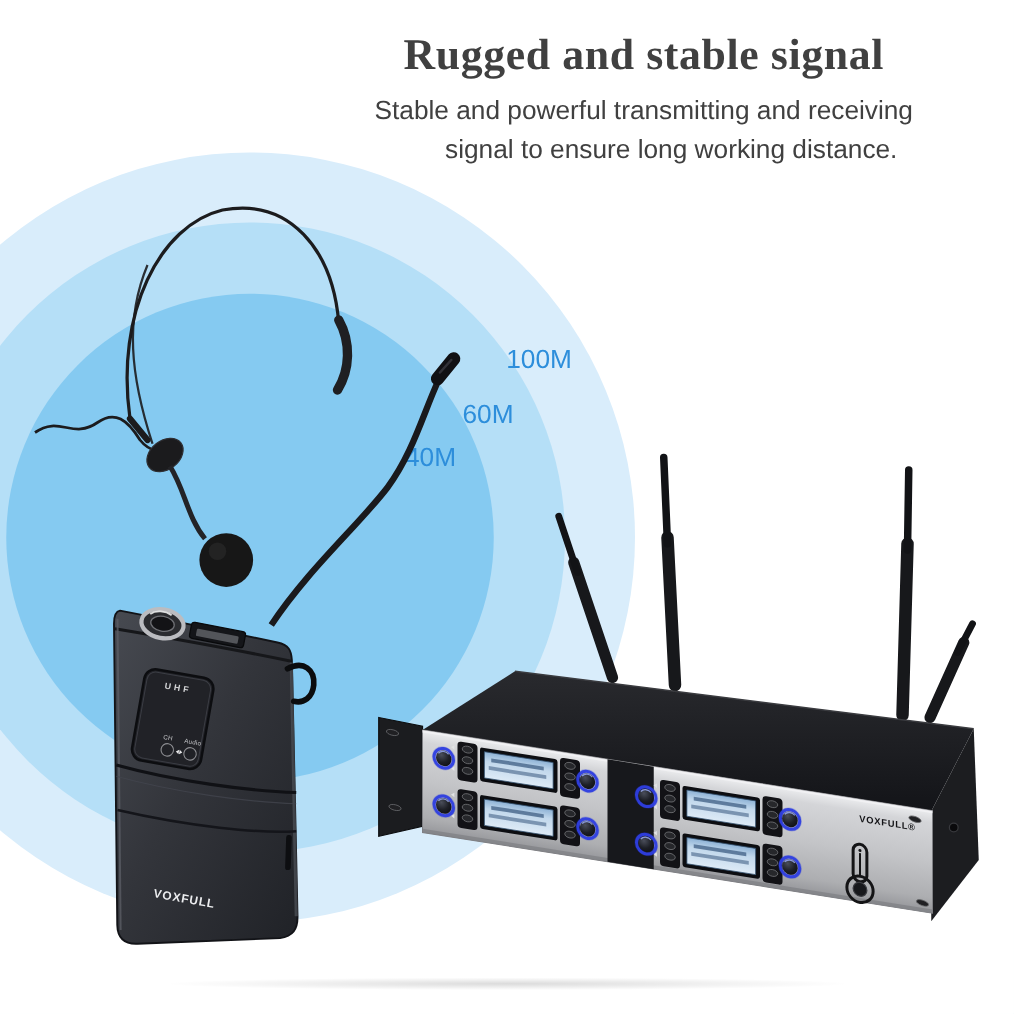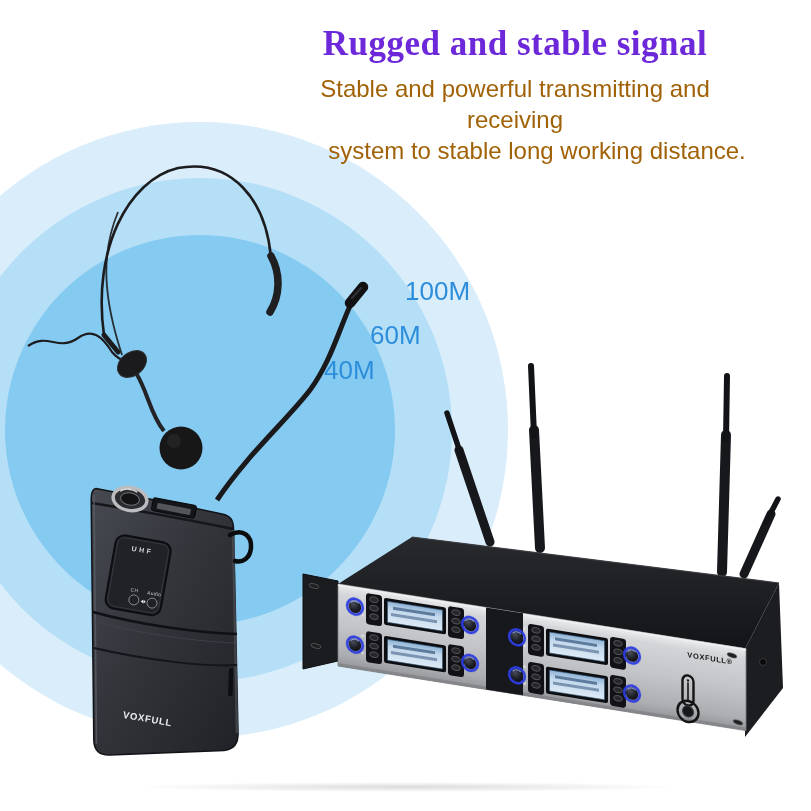--- a/index.html
+++ b/index.html
@@ -6,45 +6,45 @@
   .stage{position:relative;width:811px;height:811px;background:#ffffff;overflow:hidden;
          font-family:"Liberation Sans",sans-serif;}
   
   .ring{position:absolute;border-radius:50%;}
   .ring-outer {left:-108px;top:122px;width:616px;height:616px;background:#D9EDFB;}
   .ring-middle{left:-52px; top:178px;width:504px;height:504px;background:#B5DFF7;}
   .ring-inner {left:5px;   top:235px;width:390px;height:390px;background:#85CAF1;}
   
   .header{position:absolute;left:280px;top:24px;width:470px;text-align:center;}
   .header h1{margin:0 0 9px 0;font-family:"Liberation Serif",serif;font-weight:bold;
-             font-size:35px;letter-spacing:.5px;color:#6d28d9;}
-  .sub{margin:0;font-size:24px;line-height:31px;color:#a16207;}
+             font-size:35px;letter-spacing:.5px;color:#404040;}
+  .sub{margin:0;font-size:21px;line-height:31px;color:#404040;}
   .sub2{transform:translateX(22px);}
   
-  .rlabel{position:absolute;color:#2D8EDB;font-size:26px;font-weight:400;}
+  .rlabel{position:absolute;color:#2D8EDB;font-size:21px;font-weight:400;}
   .l100{left:405px;top:276px;}
   .l80 {left:370px;top:320px;}
   .l50 {left:324px;top:355px;}
   .scene{position:absolute;left:0;top:0;width:811px;height:811px;}
   .floor{position:absolute;left:25px;top:780px;width:762px;height:14px;
          background:radial-gradient(ellipse 50% 50% at 50% 50%, rgba(0,0,0,.14), rgba(0,0,0,0) 72%);}
 </style>
 </head>
 <body>
 
 <div class="stage">
 
   <div class="ring ring-outer"></div>
   <div class="ring ring-middle"></div>
   <div class="ring ring-inner"></div>
 
   <div class="header">
     <h1>Rugged and stable signal</h1>
     <p class="sub">Stable and powerful transmitting and receiving</p>
-    <p class="sub sub2">system to stable long working distance.</p>
+    <p class="sub sub2">signal to ensure long working distance.</p>
   </div>
 
   <div class="rlabel l100">100M</div>
   <div class="rlabel l80">60M</div>
   <div class="rlabel l50">40M</div>
 
   <svg class="scene" viewBox="0 0 811 811">
     <defs>
       <linearGradient id="gPanel" x1="0" y1="0" x2="0" y2="1">
         <stop offset="0" stop-color="#ecedef"></stop>

